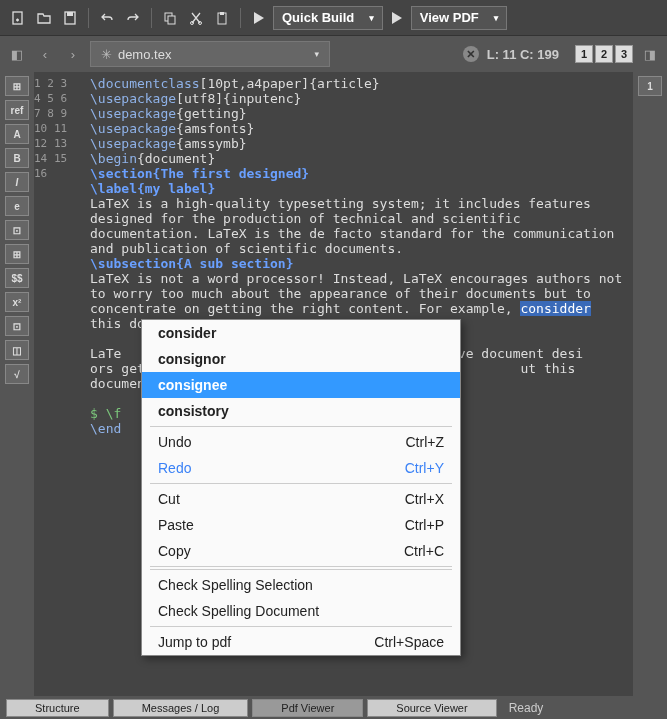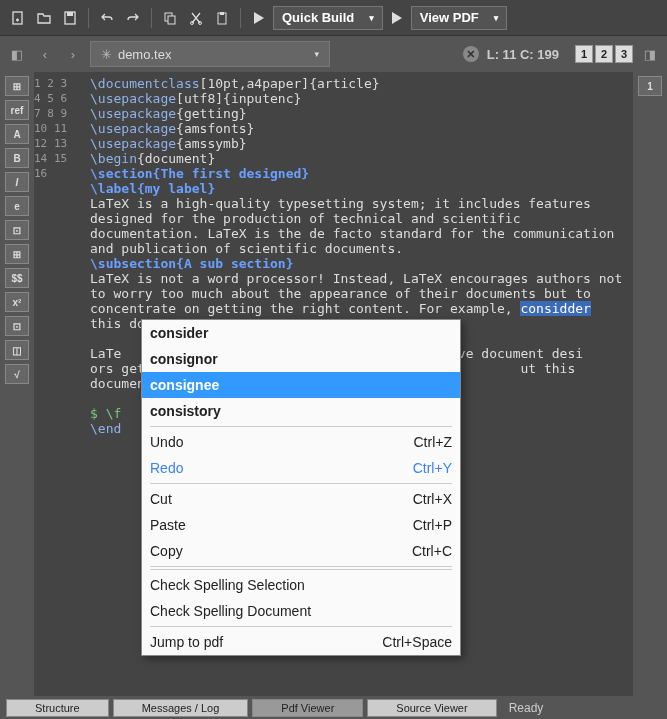--- a/index.html
+++ b/index.html
@@ -23,21 +23,21 @@
 .sbtn{width:24px;height:20px;border:1px solid #888;background:#666;color:#ddd;font-size:10px;display:flex;align-items:center;justify-content:center;cursor:pointer;font-weight:bold}
 .editor{flex:1;background:#444;display:flex;position:relative}
 .gutter{width:50px;background:#444;color:#999;text-align:left;padding:4px 10px 0 0;font-family:monospace;font-size:11px;line-height:15px}
 .code{flex:1;background:#444;color:#ddd;font-family:monospace;font-size:13px;line-height:15px;padding:4px 6px 0 6px;white-space:pre-wrap}
 .cmd{color:#8fb2e8}
 .secb{color:#6aa0ff;font-weight:bold}
 .gr{color:#7cc77c}
 .sel{background:#3a6ab8;color:#fff}
 .rsb{width:34px;background:#555;padding-top:4px;display:flex;flex-direction:column;align-items:center}
 .ctxmenu{position:absolute;left:141px;top:319px;width:320px;background:#fafafa;border:1px solid #888;box-shadow:3px 3px 8px rgba(0,0,0,0.4);z-index:100}
-.ctxitem{padding:5px 8px;display:flex;justify-content:space-between;color:#222;cursor:pointer;font-size:14px}
+.ctxitem{padding:5px 16px;display:flex;justify-content:space-between;color:#222;cursor:pointer;font-size:14px}
 .ctxitem.bold{font-weight:bold}
 .ctxitem.hl{background:#3399ff;color:#fff}
 .ctxitem.dis{color:#3b82f6}
 .ctxsep{height:1px;background:#ccc;margin:2px 8px}
 .statusbar{position:absolute;bottom:0;left:0;right:0;height:23px;background:#555;display:flex;align-items:center;padding:0 6px;gap:4px}
 .stbtn{background:#ccc;border:1px solid #888;padding:2px 28px;font-size:11px;color:#222;cursor:pointer}
 .stbtn.act{background:#999;color:#222}
 .sttxt{color:#ccc;margin-left:8px;font-size:12px}
 svg{display:block}
 </style>

